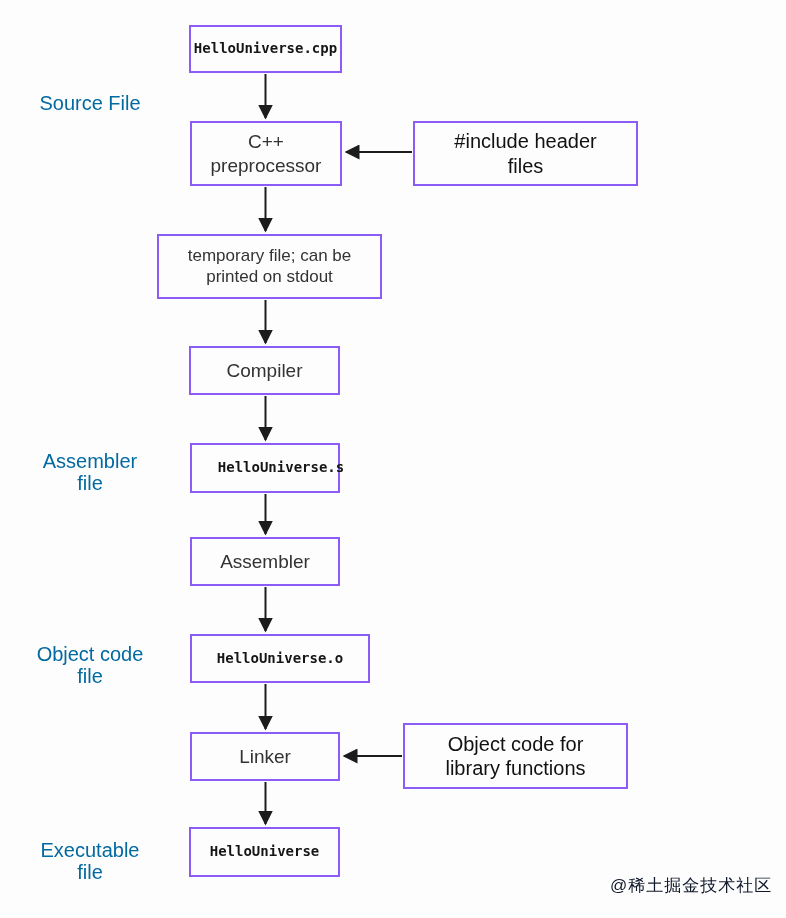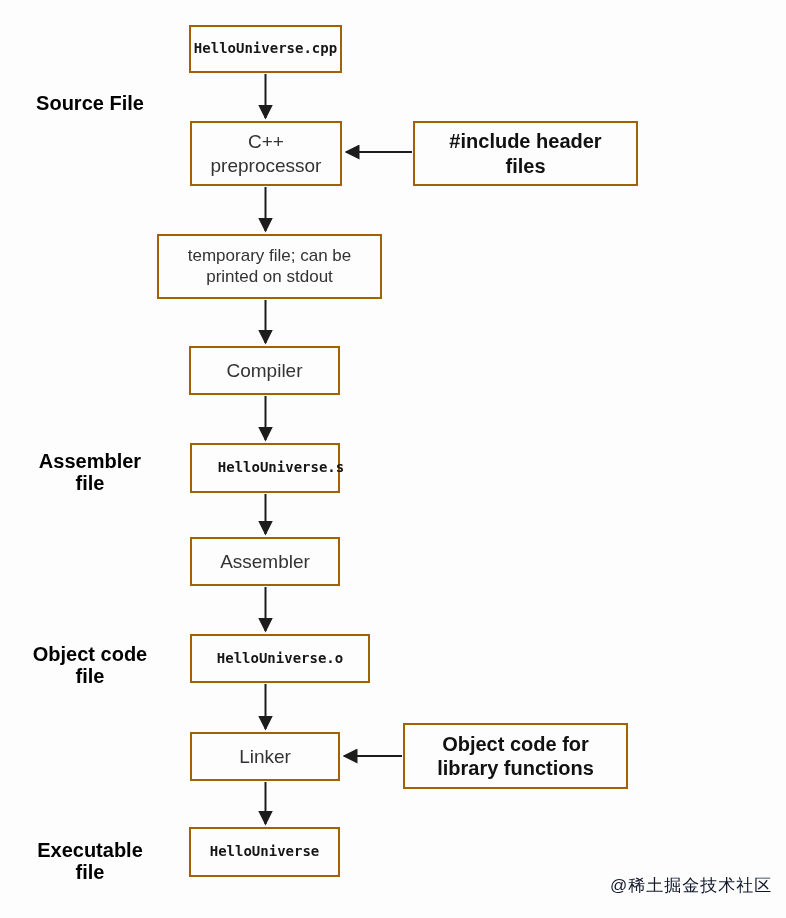--- a/index.html
+++ b/index.html
@@ -8,49 +8,49 @@
     width: 786px;
     height: 918px;
     background: #fdfdfd;
     font-family: "Liberation Sans", sans-serif;
     color: #1f1f1f;
     overflow: hidden;
   }
   .node {
     position: absolute;
     box-sizing: border-box;
-    border: 2px solid #a16207;
+    border: 2px solid #8b5cf6;
     background: #fdfdfd;
     display: flex;
     flex-direction: column;
     align-items: center;
     justify-content: center;
     text-align: center;
     line-height: 1.22;
   }
   .node.mono {
     font-family: "DejaVu Sans Mono", "Liberation Mono", monospace;
     font-weight: bold;
     font-size: 14px;
     color: #161616;
   }
   .node.sans {
     font-size: 19px;
     color: #333333;
   }
   .node.callout {
-    font-weight: bold;
+    font-weight: normal;
     font-size: 20px;
     color: #111111;
   }
   .stage-label {
     position: absolute;
-    font-weight: bold;
+    font-weight: normal;
     font-size: 20px;
-    color: #000000;
+    color: #0369a1;
     text-align: center;
     line-height: 22px;
   }
   .arrows {
     position: absolute;
     left: 0;
     top: 0;
     pointer-events: none;
   }
   .watermark {

